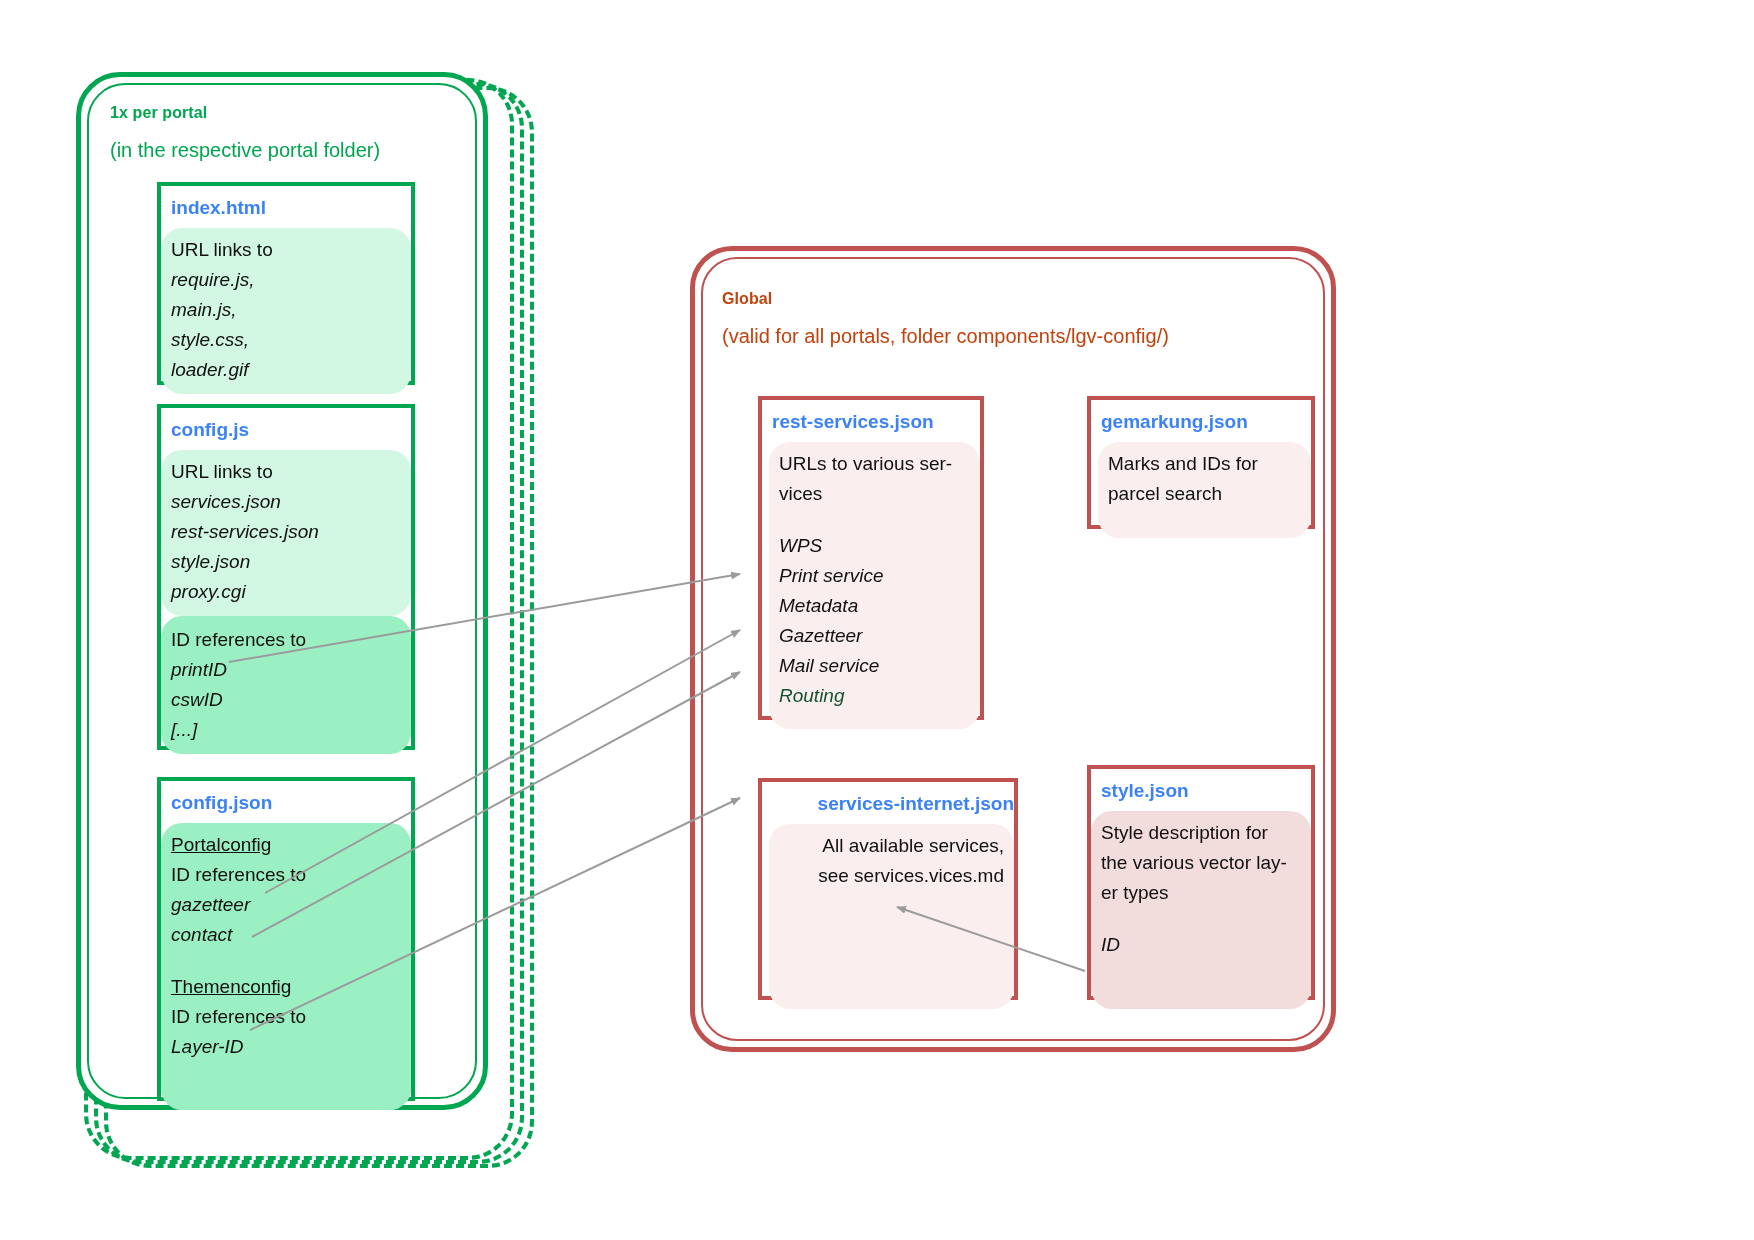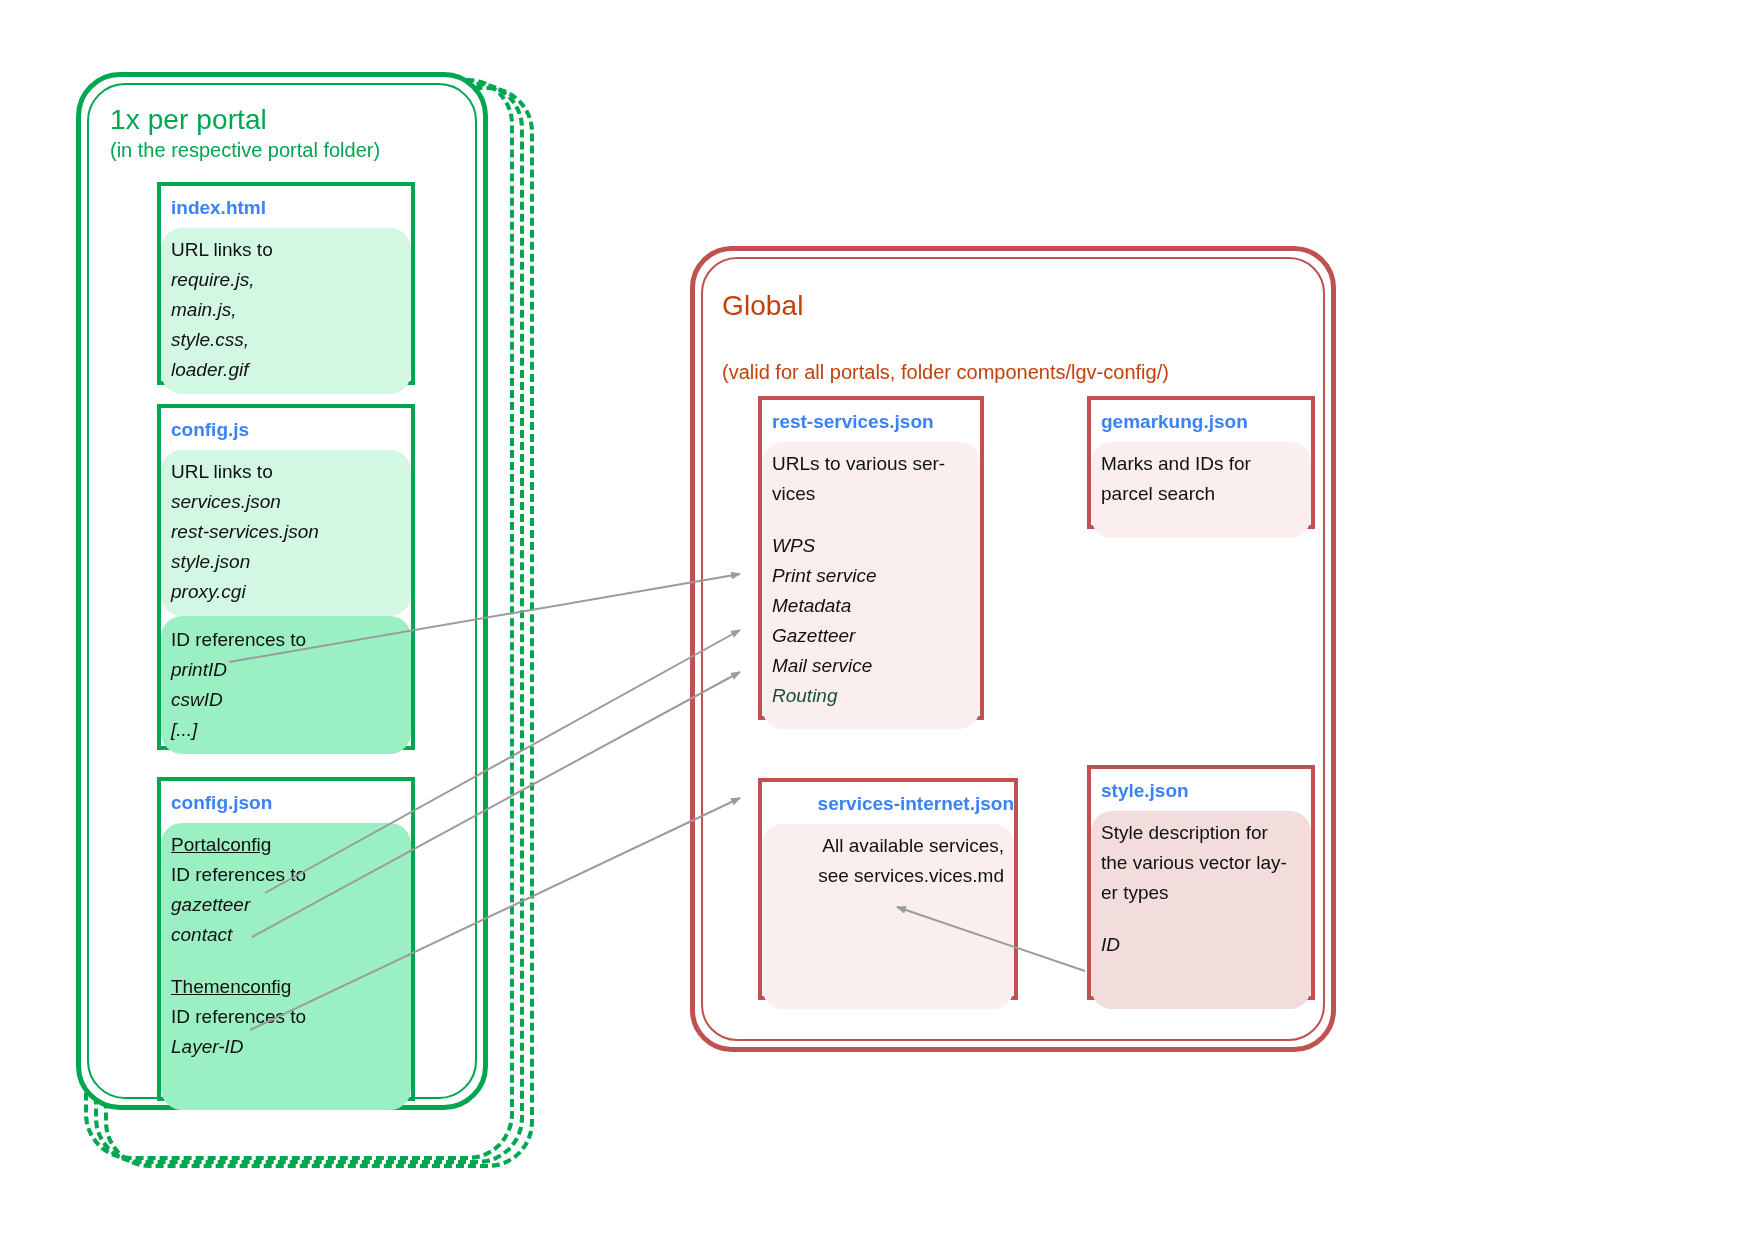--- a/index.html
+++ b/index.html
@@ -68,22 +68,22 @@
     content: "";
     position: absolute;
     left: 6px; top: 6px; right: 6px; bottom: 6px;
     border: 2px solid #BF5151;
     border-radius: 36px;
     pointer-events: none;
   }
 
   .panel-title {
     position: absolute;
-    font-weight: normal;
-    font-size: 28px;
+    font-weight: bold;
+    font-size: 16px;
     letter-spacing: .1px;
     z-index: 6;
     white-space: nowrap;
   }
   .panel-sub {
     position: absolute;
     font-size: 20px;
     z-index: 6;
     white-space: nowrap;
   }
@@ -110,21 +110,21 @@
   }
   .fb-body {
     padding: 7px 10px 9px 10px;
     font-size: 19px;
     line-height: 30px;
     color: #111111;
     border-radius: 21px;
   }
   .fb-body.light-green  { background: #D2F7E2; }
   .fb-body.solid-green  { background: #9BF0C3; }
-  .fb-body.light-pink   { background: #FAEEEE; }
+  .fb-body.light-pink   { background: #FAEEEE; margin-left: 7px; }
   .fb-body.deep-pink    { background: #F3DCDC; }
 
   .fb-body .ital { font-style: italic; display: block; }
   .fb-body .plain { display: block; }
   .fb-body .muted { font-style: italic; display: block; color: #14532d; }
   .fb-body .uline { display: block; text-decoration: underline; }
   .fb-body .spacer { display: block; height: 22px; }
 
   
   #arrows {
@@ -185,21 +185,21 @@
       <span class="ital">contact</span>
       <span class="spacer"></span>
       <span class="uline">Themenconfig</span>
       <span class="plain">ID references to</span>
       <span class="ital">Layer-ID</span>
     </div>
   </div>
 
   <div class="panel-red"></div>
   <div class="panel-title red-text" style="left:722px; top:290px;">Global</div>
-  <div class="panel-sub red-text" style="left:722px; top:325px;margin-top:36px;">(valid for all portals, folder components/lgv-config/)</div>
+  <div class="panel-sub red-text" style="left:722px; top:325px;">(valid for all portals, folder components/lgv-config/)</div>
 
   <div class="filebox red" style="left:758px; top:396px; width:226px; height:324px;">
     <div class="fb-head">rest-services.json</div>
     <div class="fb-body light-pink" style="height:271px;">
       <span class="plain">URLs to various ser-</span>
       <span class="plain">vices</span>
       <span class="spacer"></span>
       <span class="ital">WPS</span>
       <span class="ital">Print service</span>
       <span class="ital">Metadata</span>

